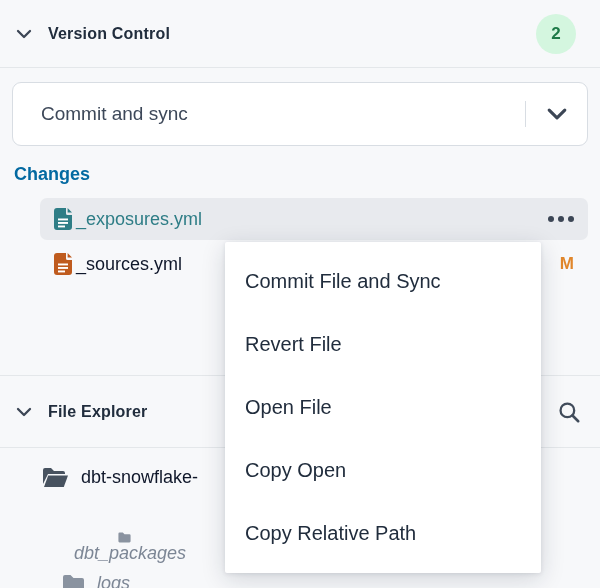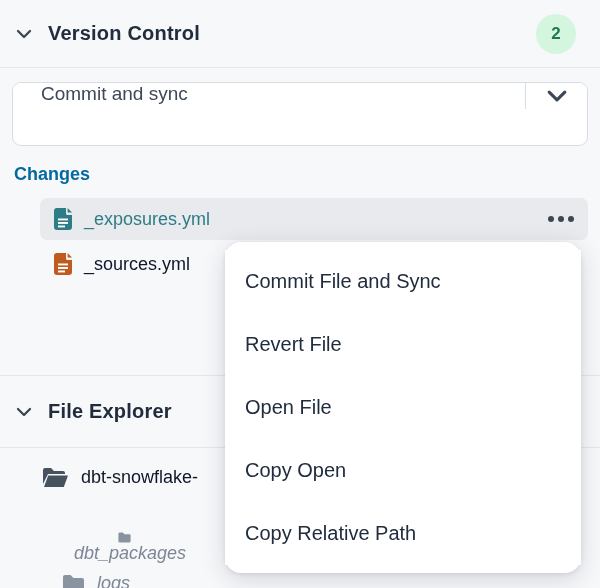--- a/index.html
+++ b/index.html
@@ -21,21 +21,21 @@
     position: absolute;
     left: 0; right: 0;
     display: flex;
     align-items: center;
     padding: 0 14px;
     background: #f7f8fa;
   }
   .vc-header { top: 0; height: 68px; border-bottom: 1px solid #e4e7ea; }
   .fe-header { top: 375px; height: 73px; border-top: 1px solid #e4e7ea; border-bottom: 1px solid #e4e7ea; }
   .section-title {
-    font-size: 20px;
+    font-size: 16px;
     font-weight: 700;
     color: #212d3d;
     margin-left: 14px;
     letter-spacing: .2px;
   }
   .chev { flex: 0 0 auto; display: block; cursor: pointer; }
 
   .count-badge {
     margin-left: auto;
     margin-right: 10px;
@@ -50,21 +50,21 @@
 
   
   .commit-btn {
     position: absolute;
     left: 12px; right: 12px;
     top: 82px; height: 64px;
     background: #ffffff;
     border: 1px solid #d8dde3;
     border-radius: 9px;
     display: flex;
-    align-items: flex-start;
+    align-items: center;
     overflow: hidden;
   }
   .commit-btn-main {
     flex: 1;
     display: flex; align-items: center;
     padding-left: 28px;
     font-size: 19px;
     color: #3d4859;
     cursor: pointer;
     background: #fff; border: none;
@@ -94,21 +94,21 @@
     height: 42px;
     display: flex;
     align-items: center;
     padding: 0 14px;
     border-radius: 7px;
     cursor: pointer;
   }
   .file-row.selected { background: #e8eaee; }
   .row-exposures { top: 198px; }
   .row-sources   { top: 243px; }
-  .file-name { margin-left: 12px; font-size: 18px; }
+  .file-name { margin-left: 4px; font-size: 18px; }
   .name-teal   { color: #2e7d86; }
   .name-orange { color: #0f172a; }
   .row-right { margin-left: auto; display: flex; align-items: center; }
   .dots { display: flex; gap: 4px; cursor: pointer; padding: 4px 0; }
   .dots i { width: 6px; height: 6px; border-radius: 50%; background: #3c4655; }
   .mod-badge { font-size: 17px; font-weight: 700; color: #e0862b; }
 
   
   .tree-row {
     position: absolute;
@@ -121,23 +121,23 @@
   .tree-row.muted .tree-label { color: #7c8695; font-style: italic; }
   .t0 { top: 461px; left: 42px; }
   .t1 { top: 497px; left: 62px; }
   .t2 { top: 532px; left: 62px; flex-direction: column; }
   .t3 { top: 567px; left: 62px; }
 
   
   .context-menu {
     position: absolute;
     left: 225px; top: 242px;
-    width: 356px; height: 331px;
+    width: 316px; height: 331px;
     background: #ffffff;
-    border-radius: 16px;
+    border-radius: 2px;
     box-shadow: 0 6px 24px rgba(20,30,50,.16), 0 1px 4px rgba(20,30,50,.10);
     z-index: 10;
     display: flex;
     flex-direction: column;
     justify-content: space-around;
     padding: 8px 0;
   }
   .menu-item {
     flex: 1;
     display: flex;

